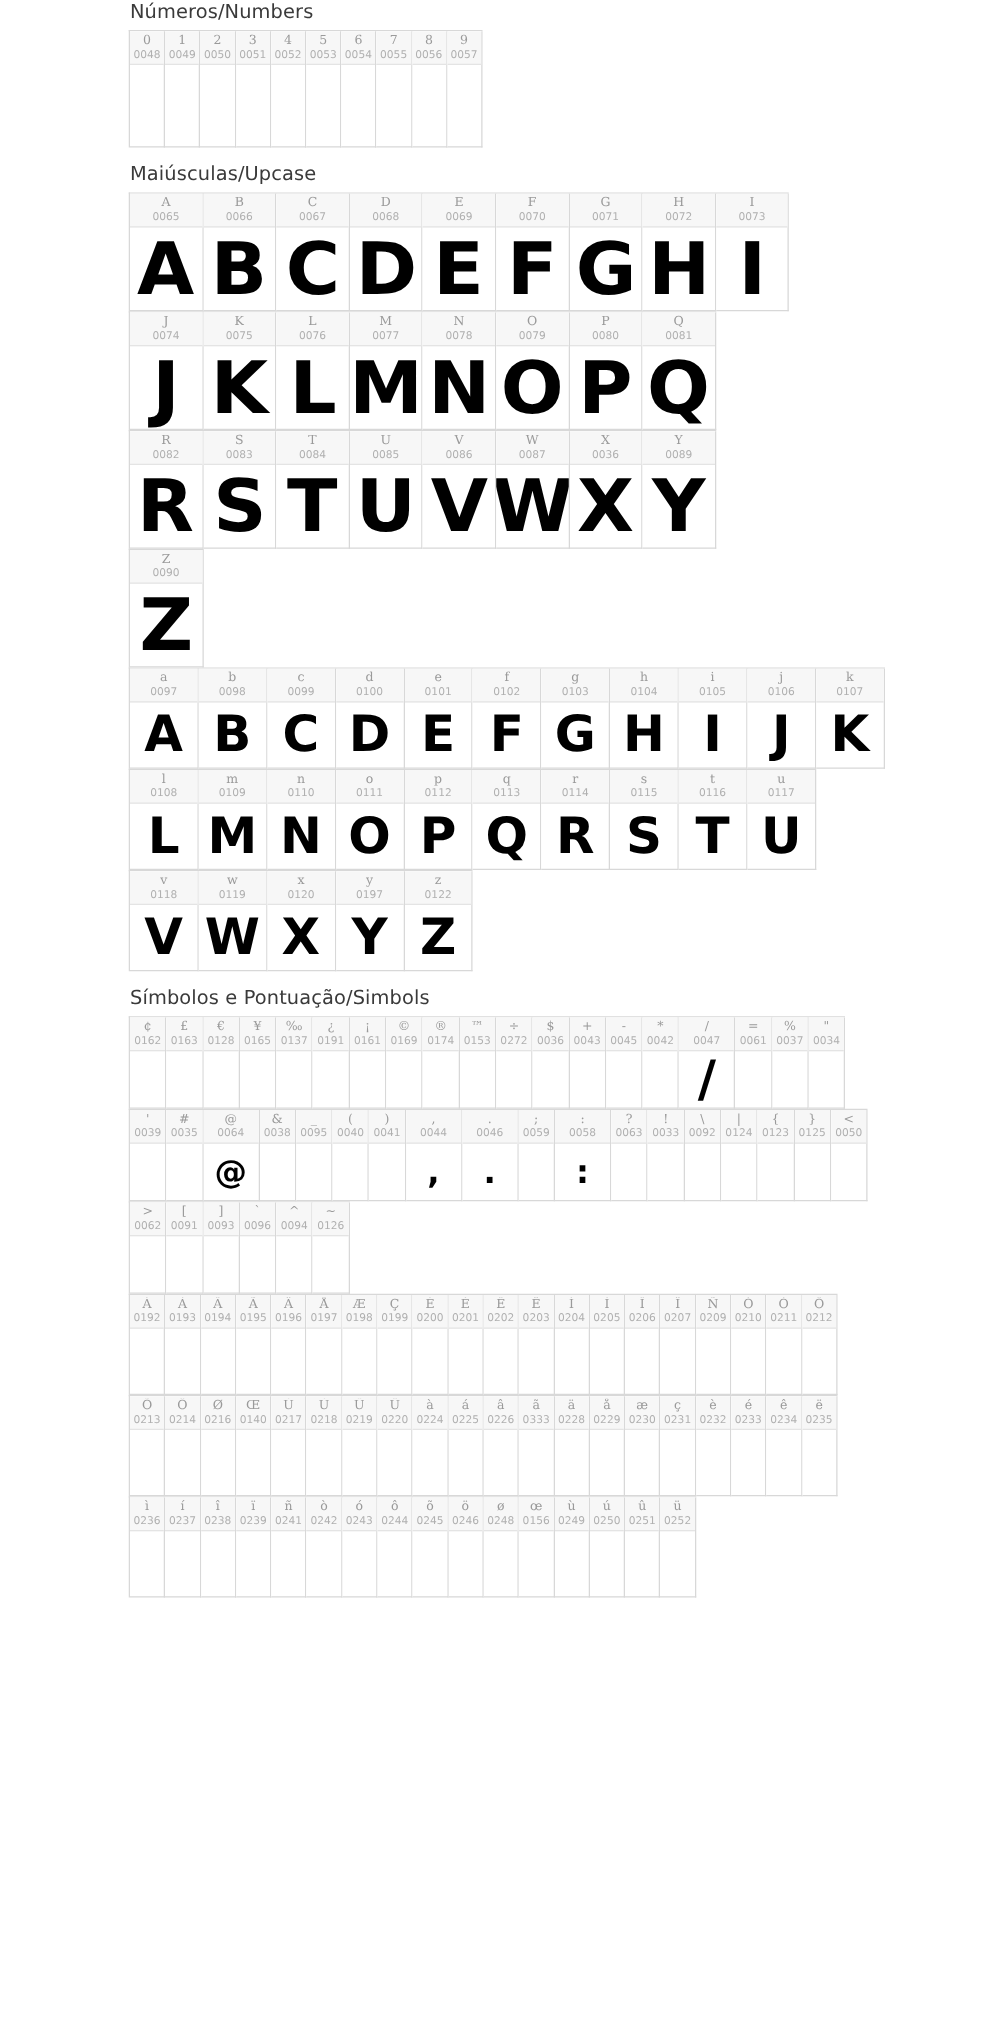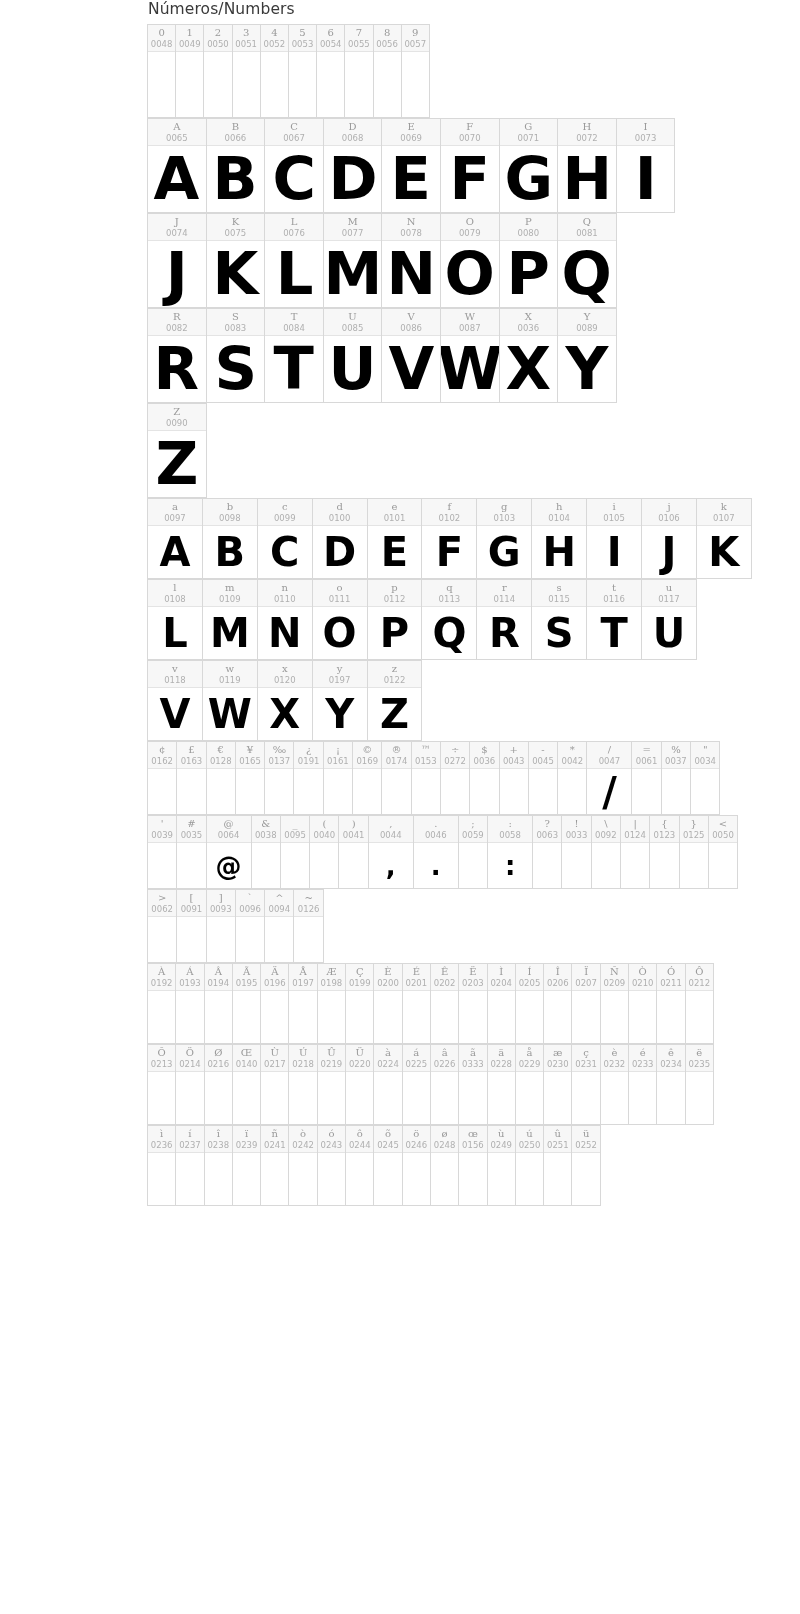--- a/index.html
+++ b/index.html
@@ -12,21 +12,21 @@
   body {
     width: 800px;
     min-height: 1614px;
     position: relative;
   }
   .page {
     width: 800px;
     padding-left: 103px;
     padding-top: 0;
   }
-  .section { margin-bottom: 0; margin-left: 44px; }
+  .section { margin-bottom: 0; }
   .section-title {
     font-family: "DejaVu Sans", sans-serif;
     font-size: 15.5px;
     color: #3a3a3a;
     font-weight: 400;
     padding: 12px 0 6px 1px;
     letter-spacing: 0.1px;
   }
   .first-title { padding-top: 0; }
 
@@ -196,20 +196,21 @@
                 <div class="cell-code">0057</div>
               </div>
               <div class="cell-body">
                 <span class="glyph"></span>
               </div>
             </div>
           </div>
         </div>
       </div>
       <div class="section upcase">
+        <div class="section-title">Maiúsculas/Upcase</div>
         <div class="grid">
           <div class="row">
             <div class="cell">
               <div class="cell-head">
                 <div class="cell-char">A</div>
                 <div class="cell-code">0065</div>
               </div>
               <div class="cell-body">
                 <span class="glyph">A</span>
               </div>
@@ -686,20 +687,21 @@
                 <div class="cell-code">0122</div>
               </div>
               <div class="cell-body">
                 <span class="glyph">Z</span>
               </div>
             </div>
           </div>
         </div>
       </div>
       <div class="section symbols">
+        <div class="section-title">Símbolos e Pontuação/Simbols</div>
         <div class="grid">
           <div class="row">
             <div class="cell">
               <div class="cell-head">
                 <div class="cell-char">¢</div>
                 <div class="cell-code">0162</div>
               </div>
               <div class="cell-body">
                 <span class="glyph"></span>
               </div>

